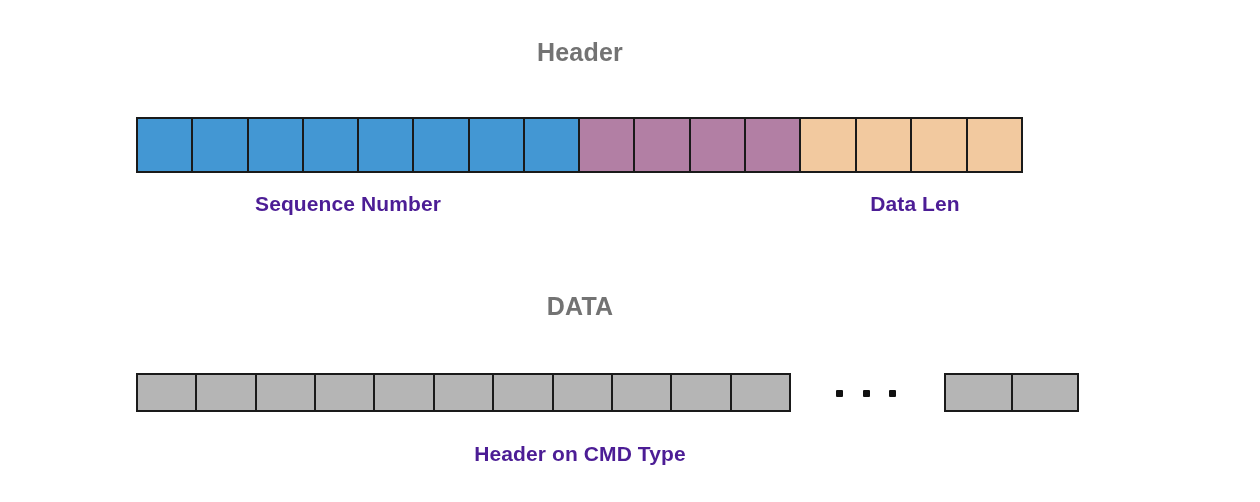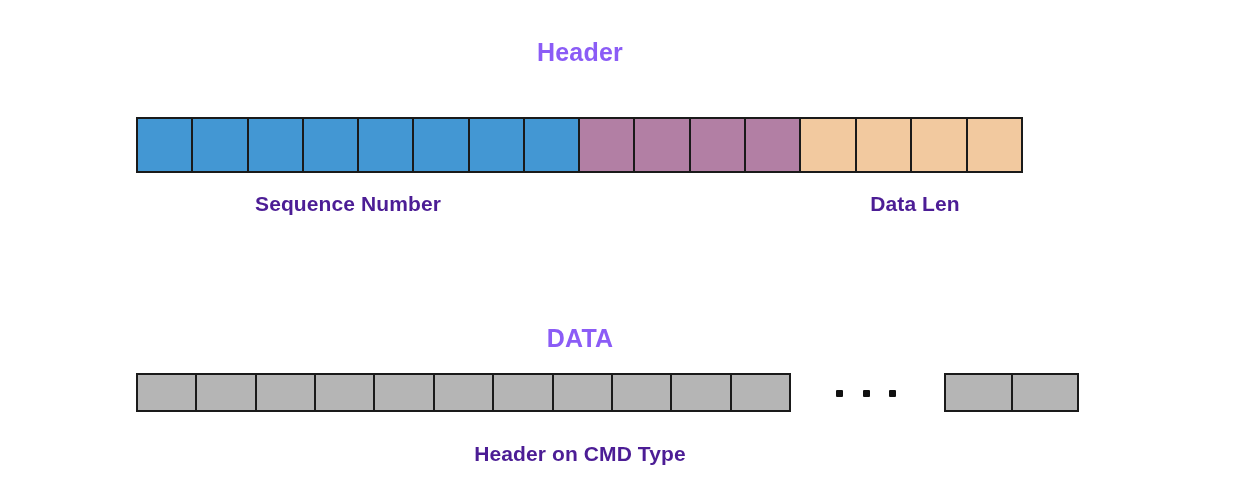--- a/index.html
+++ b/index.html
@@ -22,21 +22,21 @@
     width: 1260px;
     height: 502px;
   }
   .title {
     position: absolute;
     font-weight: bold;
     font-size: 25px;
     letter-spacing: 0.2px;
     text-align: center;
     white-space: nowrap;
-    color: #8b5cf6;
+    color: #737373;
   }
   .caption {
     position: absolute;
     font-weight: bold;
     font-size: 21px;
     letter-spacing: 0.1px;
     text-align: center;
     white-space: nowrap;
     color: #4c1d95;
   }
@@ -88,21 +88,21 @@
     justify-content: space-between;
   }
   .dot {
     width: 7px;
     height: 7px;
     background: #111111;
     border-radius: 1px;
   }
 
   #title-header  { left: 430px; top: 38px; width: 300px; }
-  #title-data    { left: 430px; top: 292px; width: 300px; margin-top: 32px; }
+  #title-data    { left: 430px; top: 292px; width: 300px; }
 
   #label-sequence { left: 208px; top: 192px; width: 280px; }
   #label-cmdtype  { left: 560px; top: 192px; width: 240px; }
   #label-datalen  { left: 805px; top: 192px; width: 220px; }
   #label-depends  { left: 380px; top: 442px; width: 400px; }
 </style>
 </head>
 <body>
 
 <div class="canvas">

